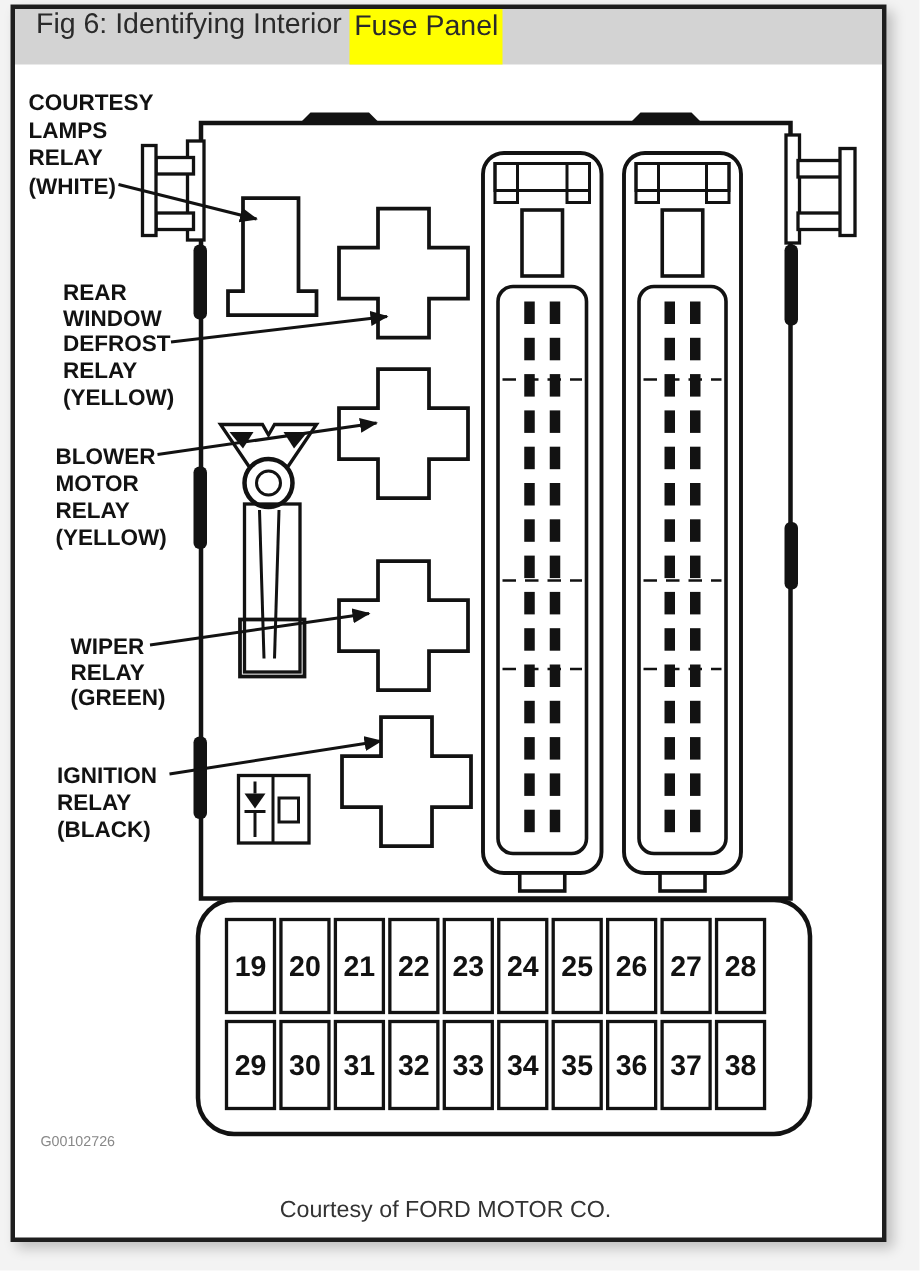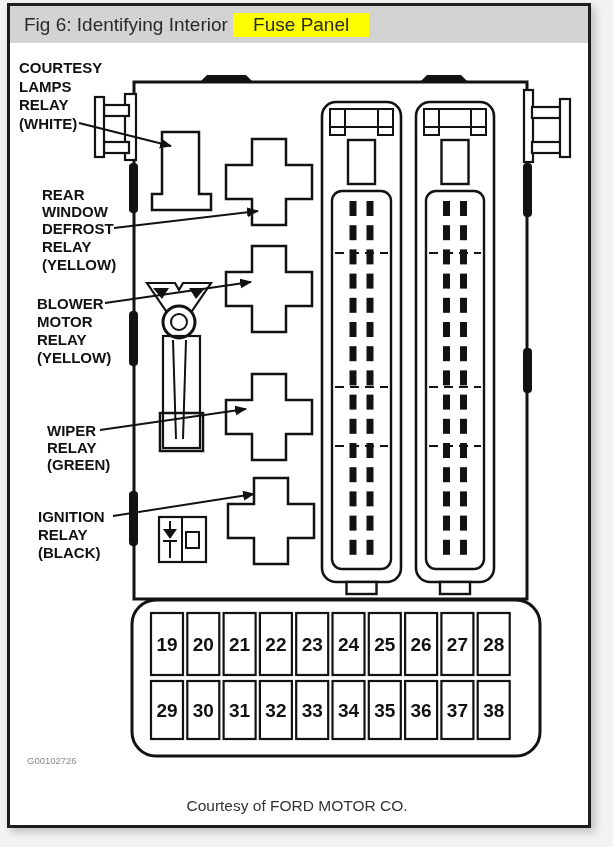--- a/index.html
+++ b/index.html
@@ -1,22 +1,22 @@
 <!DOCTYPE html>
 <html><head>
 <meta charset="utf-8">
 <style>
   html,body{margin:0;padding:0}
   body{width:613px;height:847px;background:#f3f3f3;position:relative;overflow:hidden;
        font-family:"Liberation Sans",sans-serif}
   .card{position:absolute;left:7px;top:3px;width:578px;height:819px;background:#fff;
         border:3px solid #1e1e1e;box-shadow:4px 4px 8px rgba(0,0,0,.22);box-sizing:content-box}
-  .title-bar{height:37px;background:#d3d3d3;display:flex;align-items:center;
+  .title-bar{height:37px;background:#d3d3d3;display:flex;
              padding-left:14px;font-size:19px;color:#2a2a2a;white-space:pre}
-  .title-bar .hl{background:#ffff00;padding:1px 20px}
+  .title-bar .hl{background:#ffff00;padding:1px 3px}
   svg{display:block}
   .lbl{font-family:"Liberation Sans",sans-serif;font-size:15px;font-weight:bold;fill:#121212}
   .leader{stroke:#121212;stroke-width:2;fill:none}
   .s2{stroke:#121212;stroke-width:2;fill:none}
   .s22{stroke:#121212;stroke-width:2.2;fill:none}
   .s25{stroke:#121212;stroke-width:2.5;fill:none}
   .s3{stroke:#121212;stroke-width:3;fill:#ffffff}
   .sw{stroke:#121212;stroke-width:2.2;fill:#ffffff}
   .socket{stroke:#121212;stroke-width:2.5;fill:#ffffff}
   .blk{fill:#121212;stroke:none}

